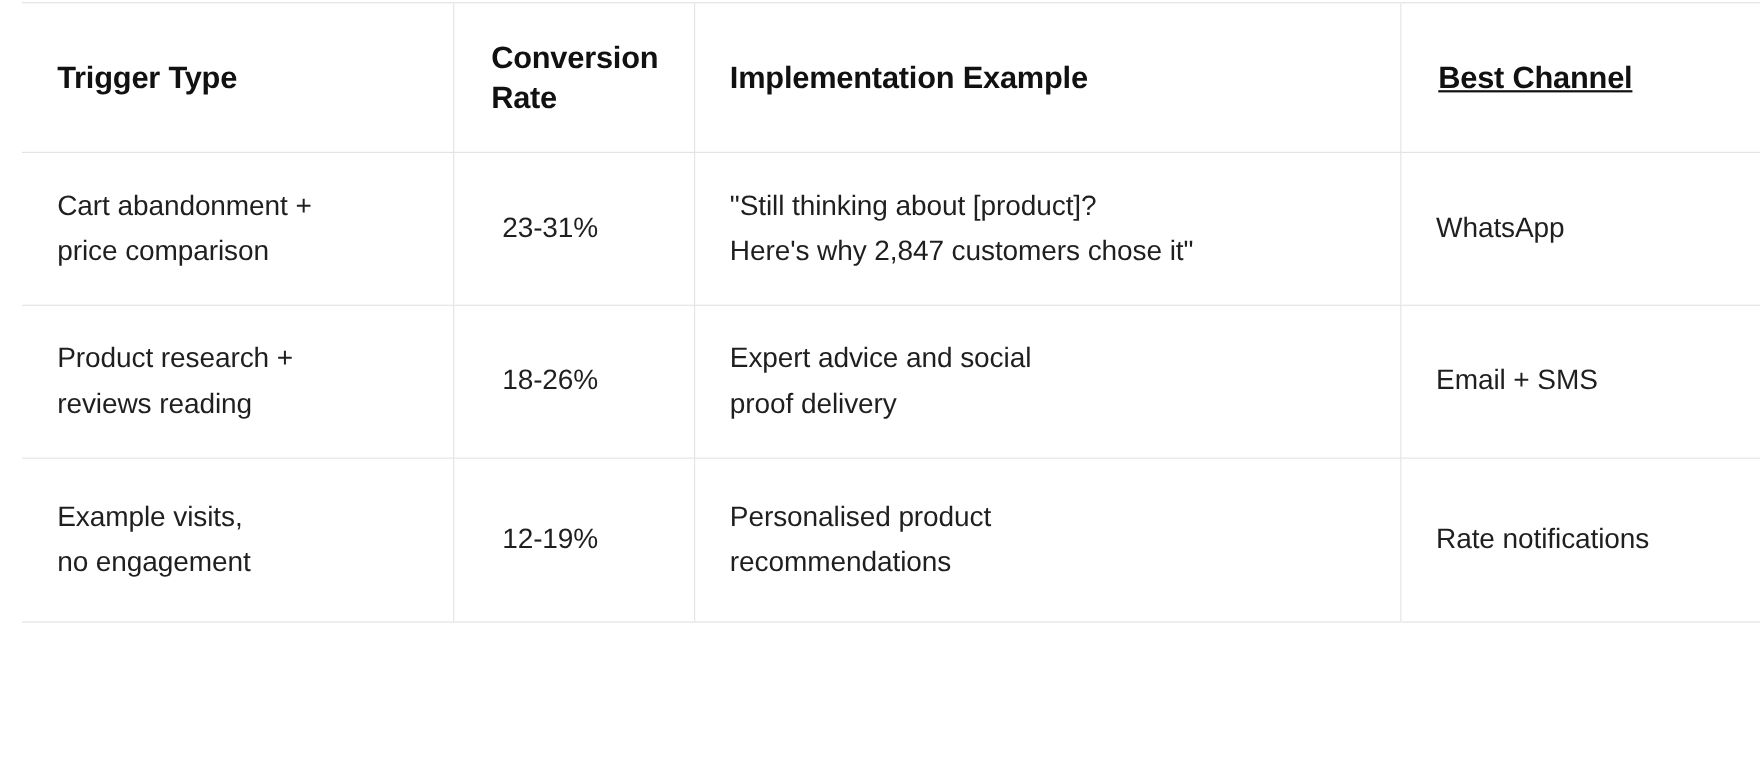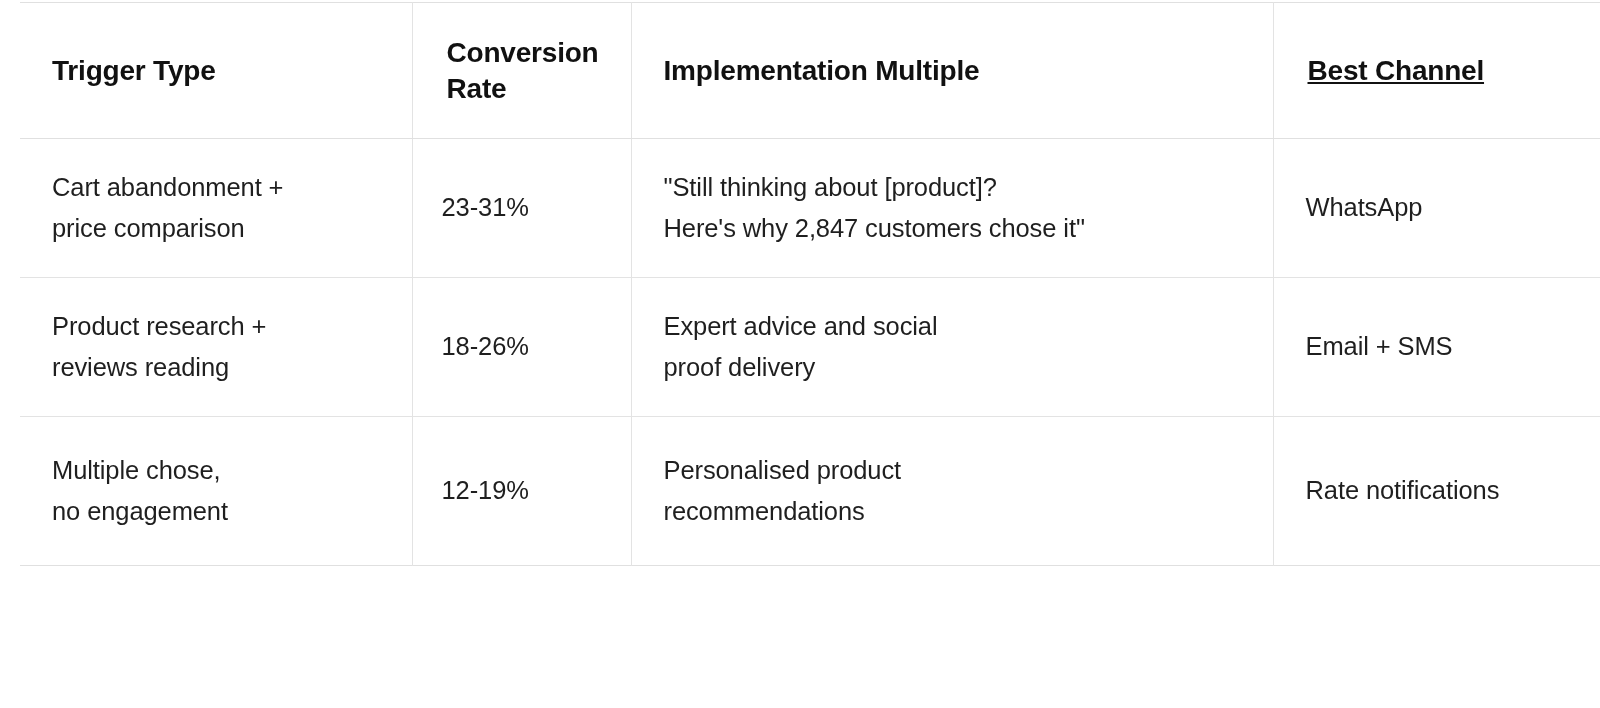--- a/index.html
+++ b/index.html
@@ -68,21 +68,21 @@
     box-sizing: border-box;
     white-space: pre-line;
   }
   tbody td:last-child { border-right: none; }
   tbody tr:last-child td { border-bottom: none; height: 149px; }
 
   td.col-rate,
   td.col-channel {
     white-space: nowrap;
   }
-  td.col-rate { padding-left: 29px; }
+  td.col-rate { padding-left: 44px; }
   td.col-channel { }
 
   th.col-rate { padding-left: 34px; }
   th.col-channel { padding-left: 34px; text-decoration: underline; }
 </style>
 </head>
 <body>
 
 <div class="table-wrap">
   <table class="trigger-table">
@@ -90,21 +90,21 @@
       <col class="c1">
         <col class="c2">
         <col class="c3">
         <col class="c4">
     </colgroup>
     <thead>
       <tr>
         <th class="col-trigger">Trigger Type</th>
         <th class="col-rate" style="white-space: pre-line;">Conversion
 Rate</th>
-        <th class="col-impl">Implementation Multiple</th>
+        <th class="col-impl">Implementation Example</th>
         <th class="col-channel">Best Channel</th>
       </tr>
     </thead>
     <tbody>
       <tr>
         <td class="col-trigger">Cart abandonment +
 price comparison</td>
         <td class="col-rate">23-31%</td>
         <td class="col-impl">"Still thinking about [product]?
 Here's why 2,847 customers chose it"</td>
@@ -112,21 +112,21 @@
       </tr>
       <tr>
         <td class="col-trigger">Product research +
 reviews reading</td>
         <td class="col-rate">18-26%</td>
         <td class="col-impl">Expert advice and social
 proof delivery</td>
         <td class="col-channel">Email + SMS</td>
       </tr>
       <tr>
-        <td class="col-trigger">Multiple chose,
+        <td class="col-trigger">Example visits,
 no engagement</td>
         <td class="col-rate">12-19%</td>
         <td class="col-impl">Personalised product
 recommendations</td>
         <td class="col-channel">Rate notifications</td>
       </tr>
     </tbody>
   </table>
 </div>
 

